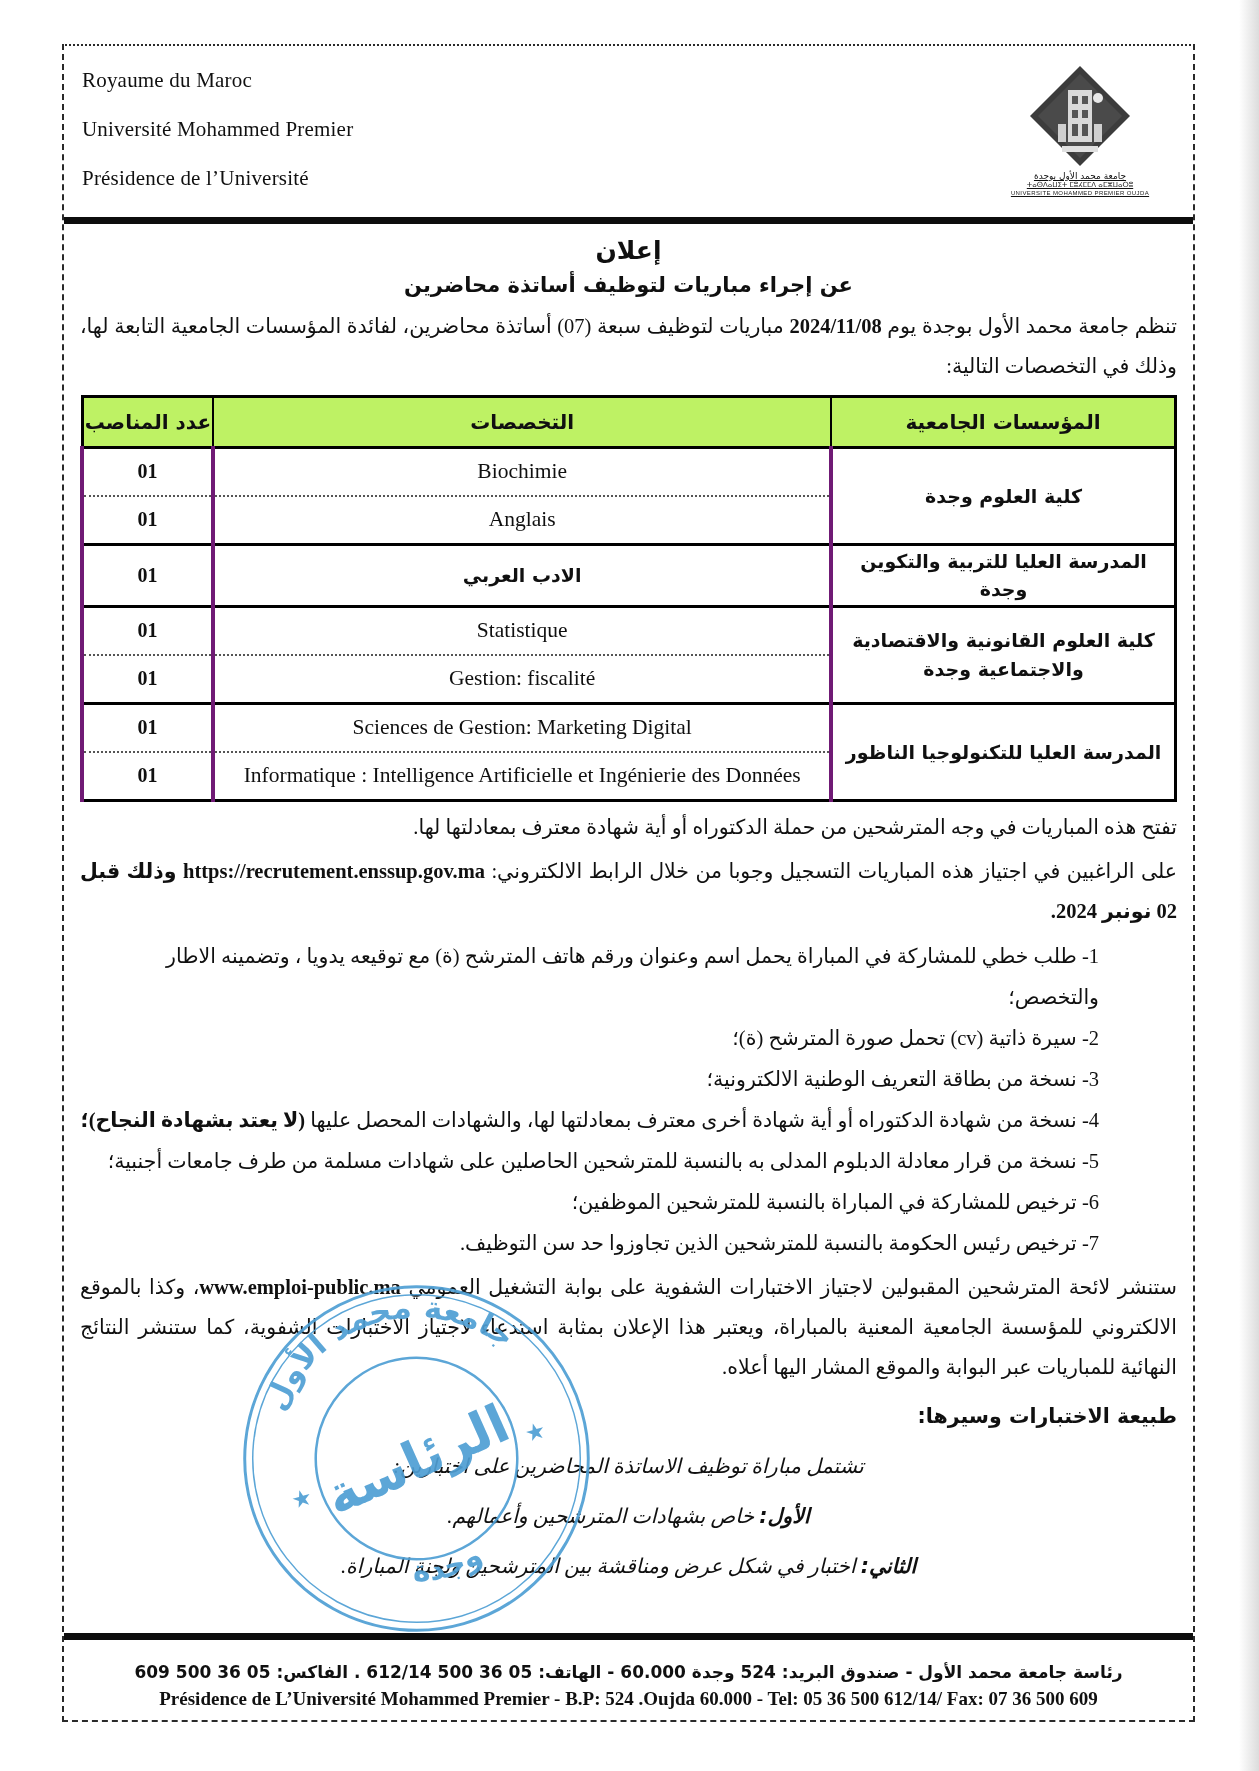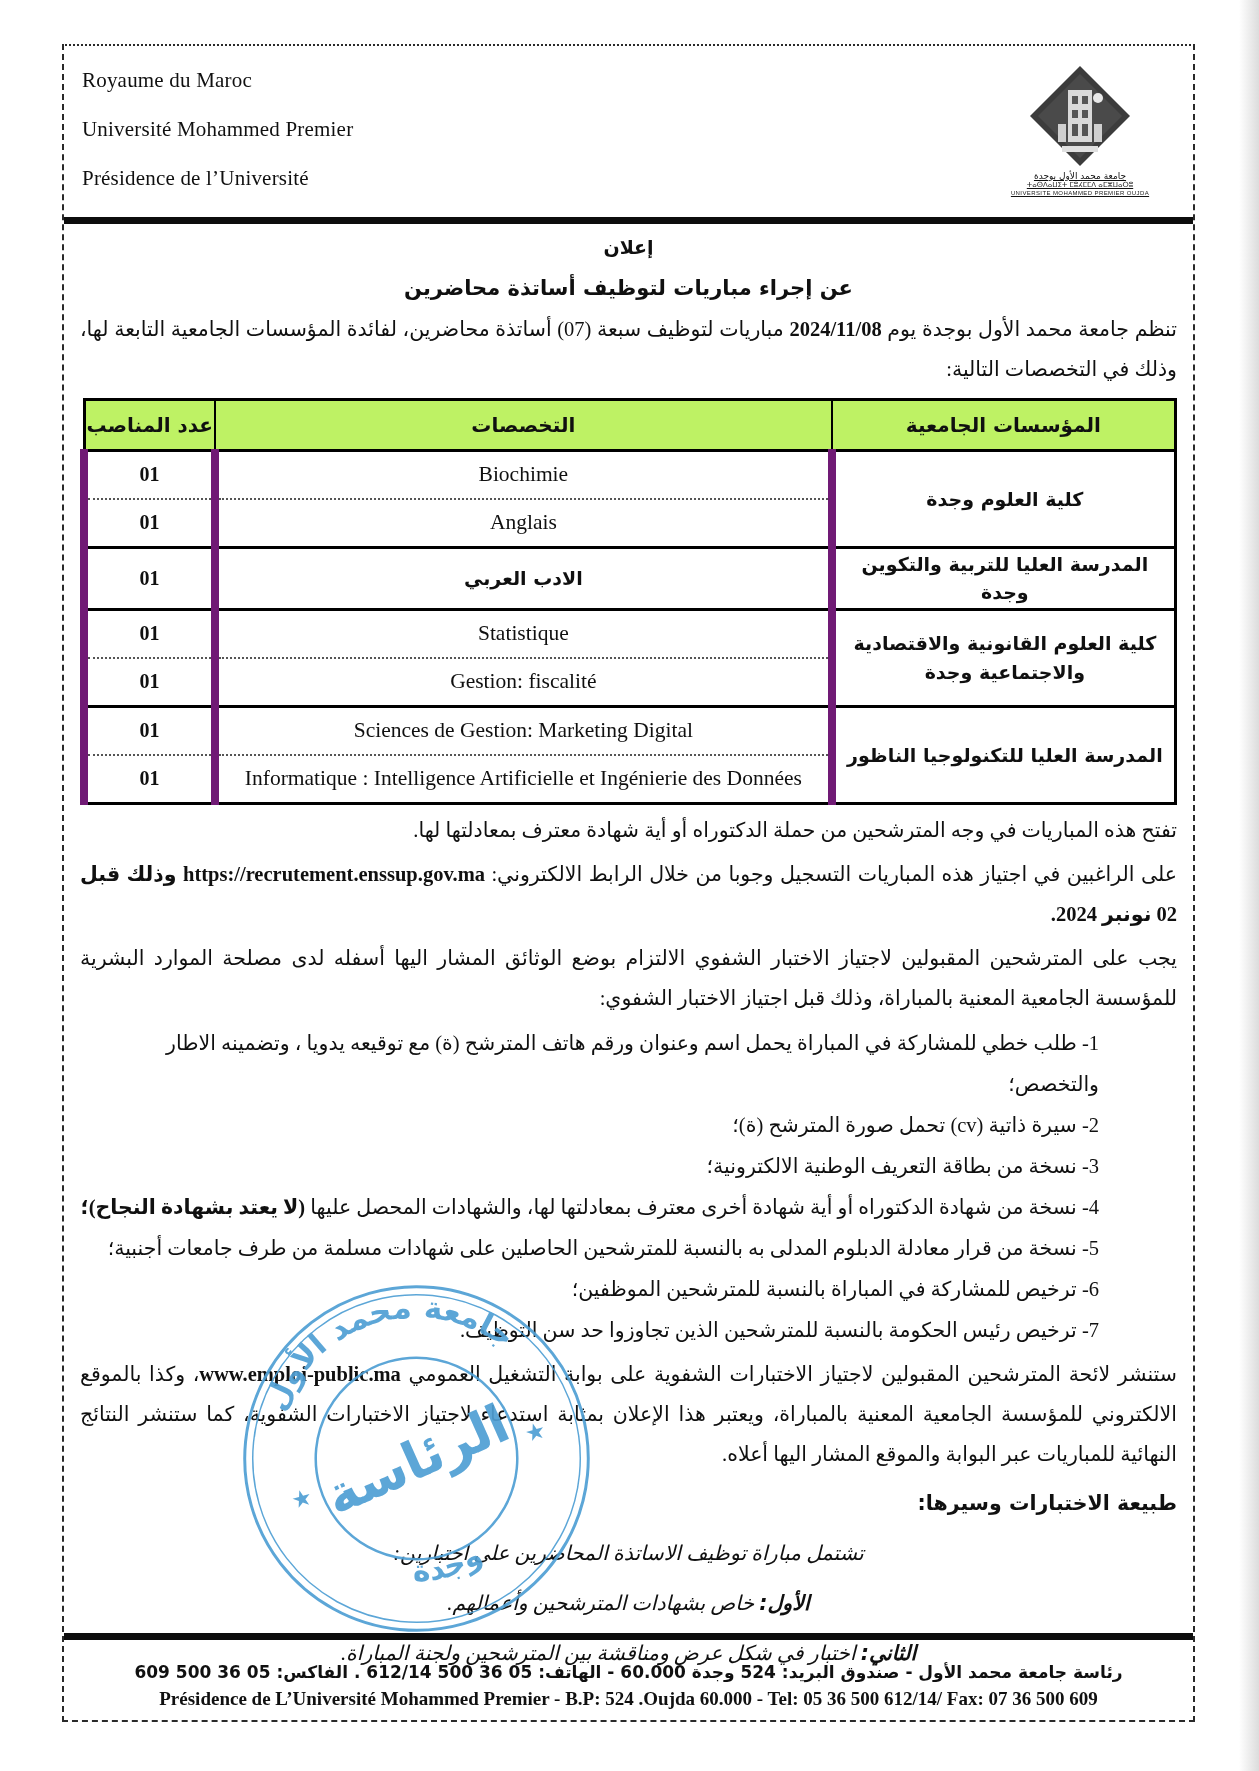--- a/index.html
+++ b/index.html
@@ -20,36 +20,36 @@
   .hdr-ar div{font-size:21px;font-weight:bold;margin:4px 0 20px;}
   .logo-box{width:190px;text-align:center;margin-top:2px;text-decoration:underline;}
   .logo-cap1{font-size:9px;font-family:"DejaVu Sans",sans-serif;line-height:1.1;}
   .logo-cap2{font-size:7px;font-family:"DejaVu Sans",sans-serif;line-height:1.1;color:#222;}
   .logo-cap3{font-size:6px;font-family:"Liberation Sans",sans-serif;letter-spacing:.4px;color:#222;}
 
   .rule{height:7px;background:#0d0d0d;margin:2px -16px 0;}
 
   
   .title{ text-align:center;font-family:"DejaVu Sans",sans-serif;font-weight:bold;
-          font-size:19px;margin:12px 0 18px;direction:rtl;}
+          font-size:25px;margin:12px 0 8px;direction:rtl;}
   .subtitle{text-align:center;font-family:"DejaVu Sans",sans-serif;font-weight:bold;
           font-size:21px;margin:6px 0 10px;direction:rtl;}
 
   
   .p{direction:rtl;text-align:justify;font-size:20.5px;line-height:1.95;margin:4px 0;}
   .p.right{text-align:right;}
   .bold{font-weight:bold;}
   .url{font-weight:bold;direction:ltr;unicode-bidi:embed;}
 
   
   table.jobs{width:100%;border-collapse:collapse;margin:8px 0 6px;direction:rtl;
              border:3px solid #000;}
   table.jobs th{background:#bef264;font-family:"DejaVu Sans",sans-serif;font-weight:bold;
              font-size:20px;height:46px;border:2px solid #000;border-bottom:3px solid #000;}
-  table.jobs td{border-left:8px solid #701a75;border-right:2px solid #000;height:44px;
+  table.jobs td{border-left:4px solid #701a75;border-right:2px solid #000;height:44px;
              text-align:center;vertical-align:middle;}
   td.inst{font-family:"DejaVu Sans",sans-serif;font-weight:bold;font-size:19px;width:31.5%;line-height:1.5;}
   td.spec{font-size:21.5px;width:56.5%;}
   td.spec.ar{font-family:"DejaVu Sans",sans-serif;font-size:19px;font-weight:bold;}
   td.pos{font-weight:bold;font-size:20px;width:12%;}
   tr.gstart td{border-top:3px solid #000;}
   tr.sub td{border-top:2px dotted #555;}
 
   
   .docs{direction:rtl;text-align:right;font-size:20.5px;line-height:2.0;padding-right:78px;}
@@ -160,21 +160,20 @@
             <td class="spec">Informatique : Intelligence Artificielle et Ingénierie des Données</td>
             <td class="pos">01</td>
           </tr>
         </tbody>
       </table>
 
       <p class="p right">تفتح هذه المباريات في وجه المترشحين من حملة الدكتوراه أو أية شهادة معترف بمعادلتها لها.</p>
 
       <p class="p"><span>على الراغبين في اجتياز هذه المباريات التسجيل وجوبا من خلال الرابط الالكتروني: </span><span class="url">https://recrutement.enssup.gov.ma</span><span class="bold"> وذلك قبل 02 نونبر 2024.</span></p>
 
-      <p class="p">يجب على المترشحين المقبولين لاجتياز الاختبار الشفوي الالتزام بوضع الوثائق المشار اليها أسفله لدى مصلحة الموارد البشرية للمؤسسة الجامعية المعنية بالمباراة، وذلك قبل اجتياز الاختبار الشفوي:</p>
 
       <div class="docs">
         <div class="item">1- طلب خطي للمشاركة في المباراة يحمل اسم وعنوان ورقم هاتف المترشح (ة) مع توقيعه يدويا ، وتضمينه الاطار والتخصص؛</div>
         <div class="item">2- سيرة ذاتية (cv) تحمل صورة المترشح (ة)؛</div>
         <div class="item">3- نسخة من بطاقة التعريف الوطنية الالكترونية؛</div>
         <div class="item"><span>4- نسخة من شهادة الدكتوراه أو أية شهادة أخرى معترف بمعادلتها لها، والشهادات المحصل عليها </span><span class="bold">(لا يعتد بشهادة النجاح)؛</span></div>
         <div class="item">5- نسخة من قرار معادلة الدبلوم المدلى به بالنسبة للمترشحين الحاصلين على شهادات مسلمة من طرف جامعات أجنبية؛</div>
         <div class="item">6- ترخيص للمشاركة في المباراة بالنسبة للمترشحين الموظفين؛</div>
         <div class="item">7- ترخيص رئيس الحكومة بالنسبة للمترشحين الذين تجاوزوا حد سن التوظيف.</div>
       </div>

